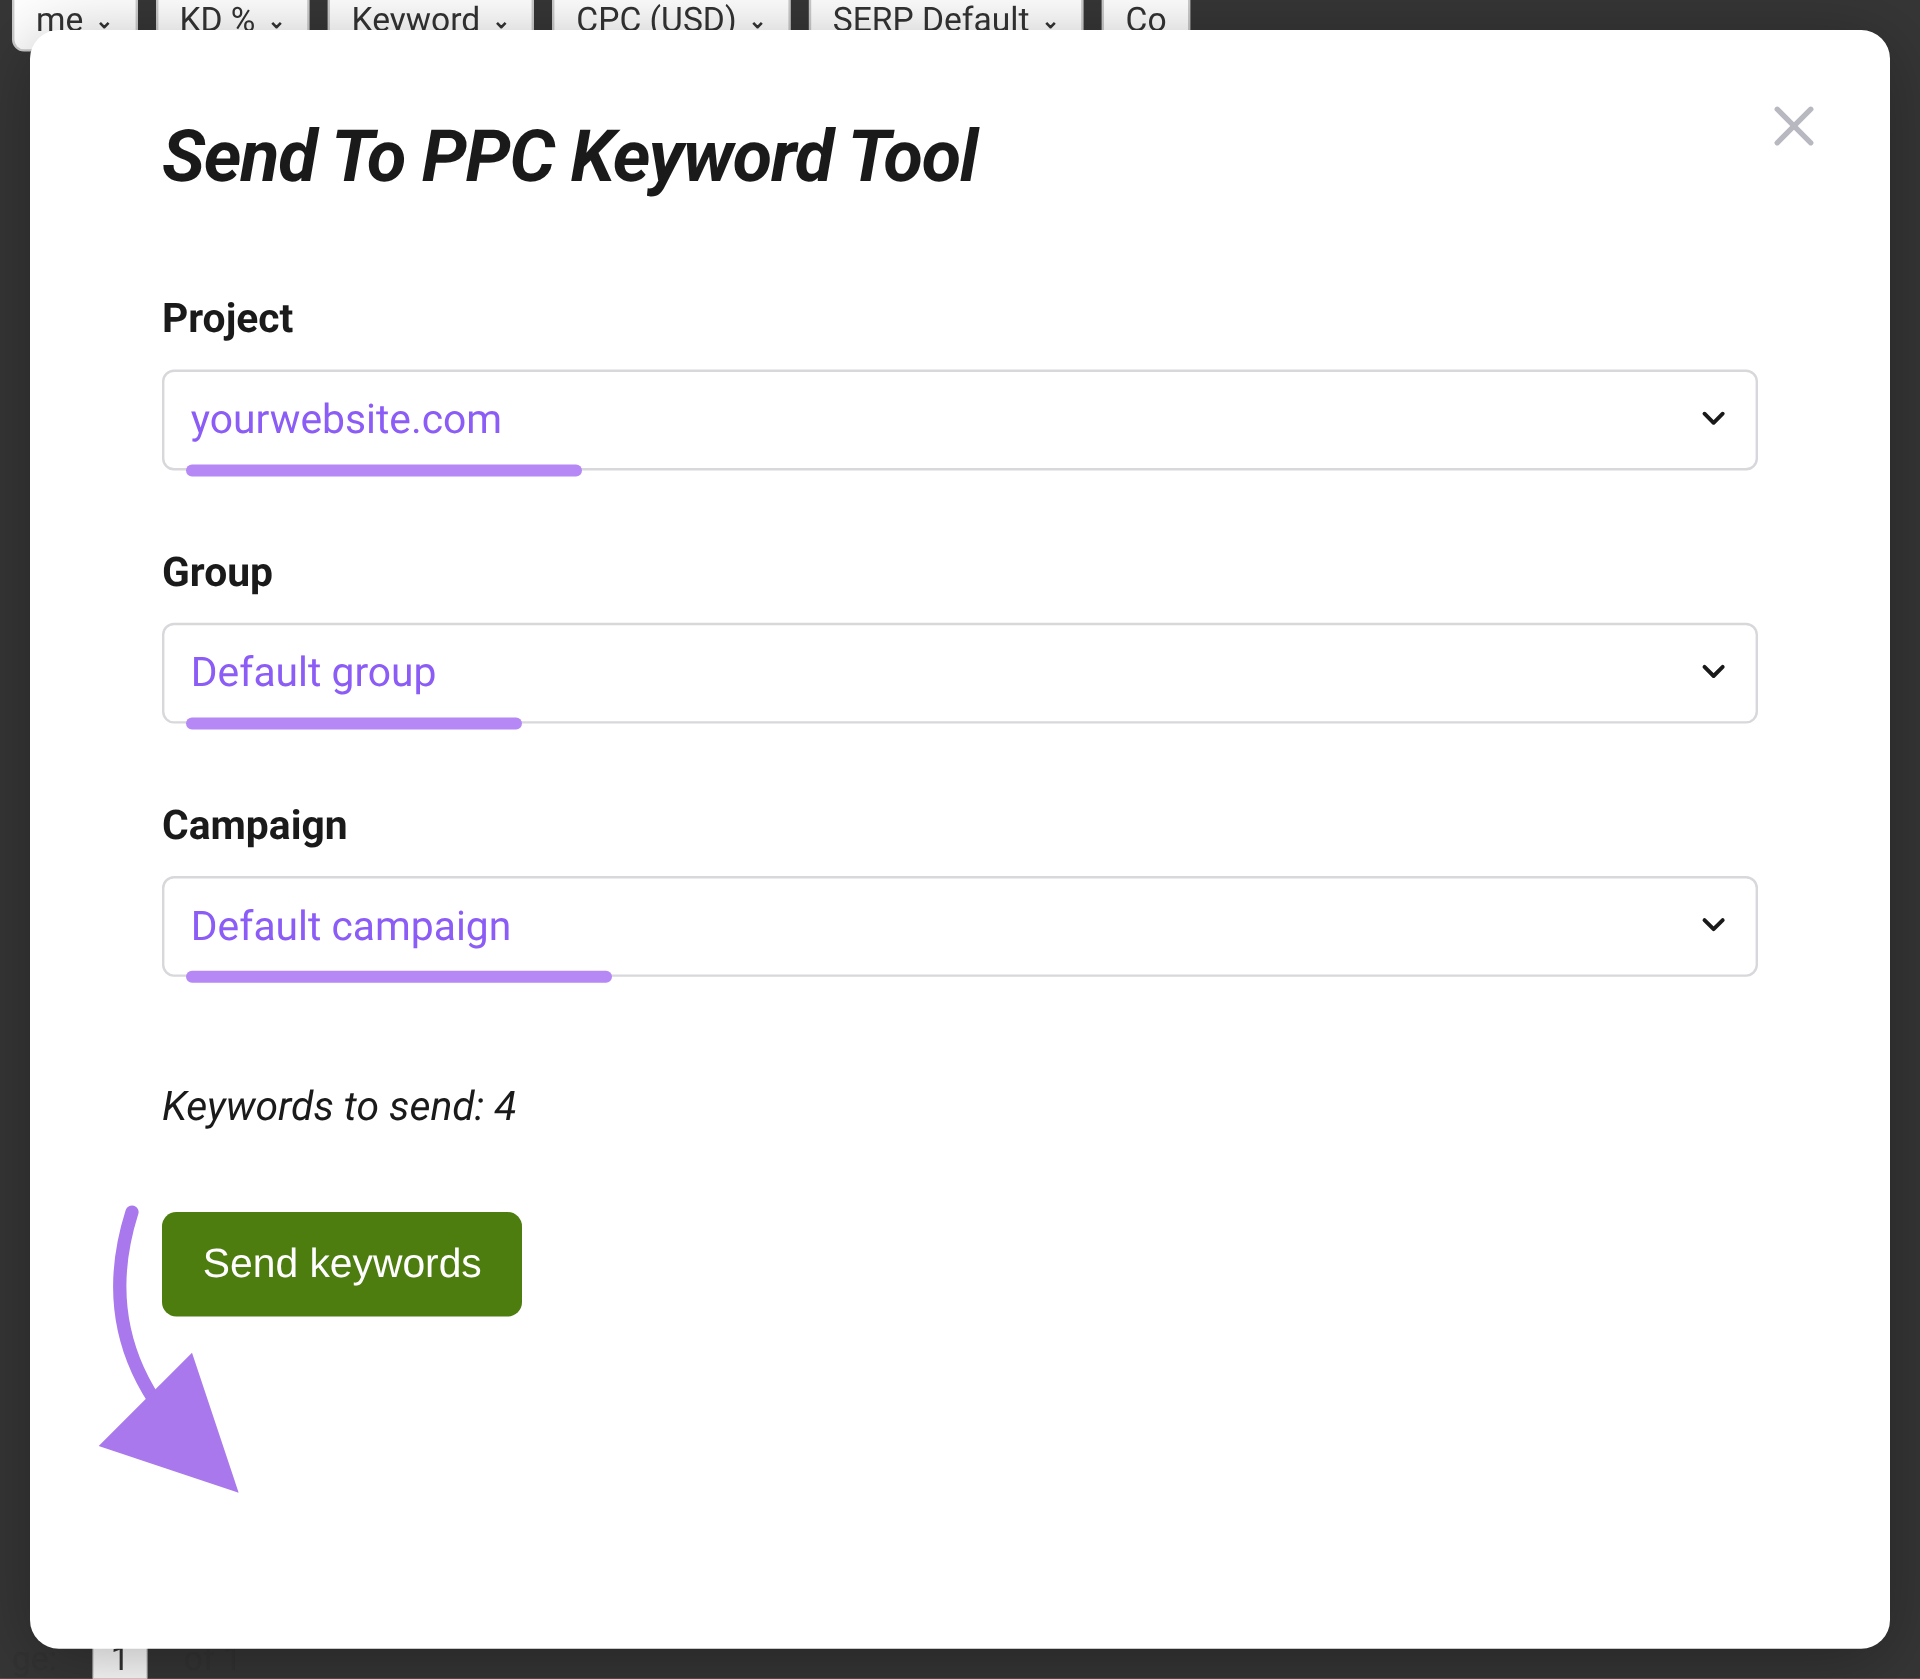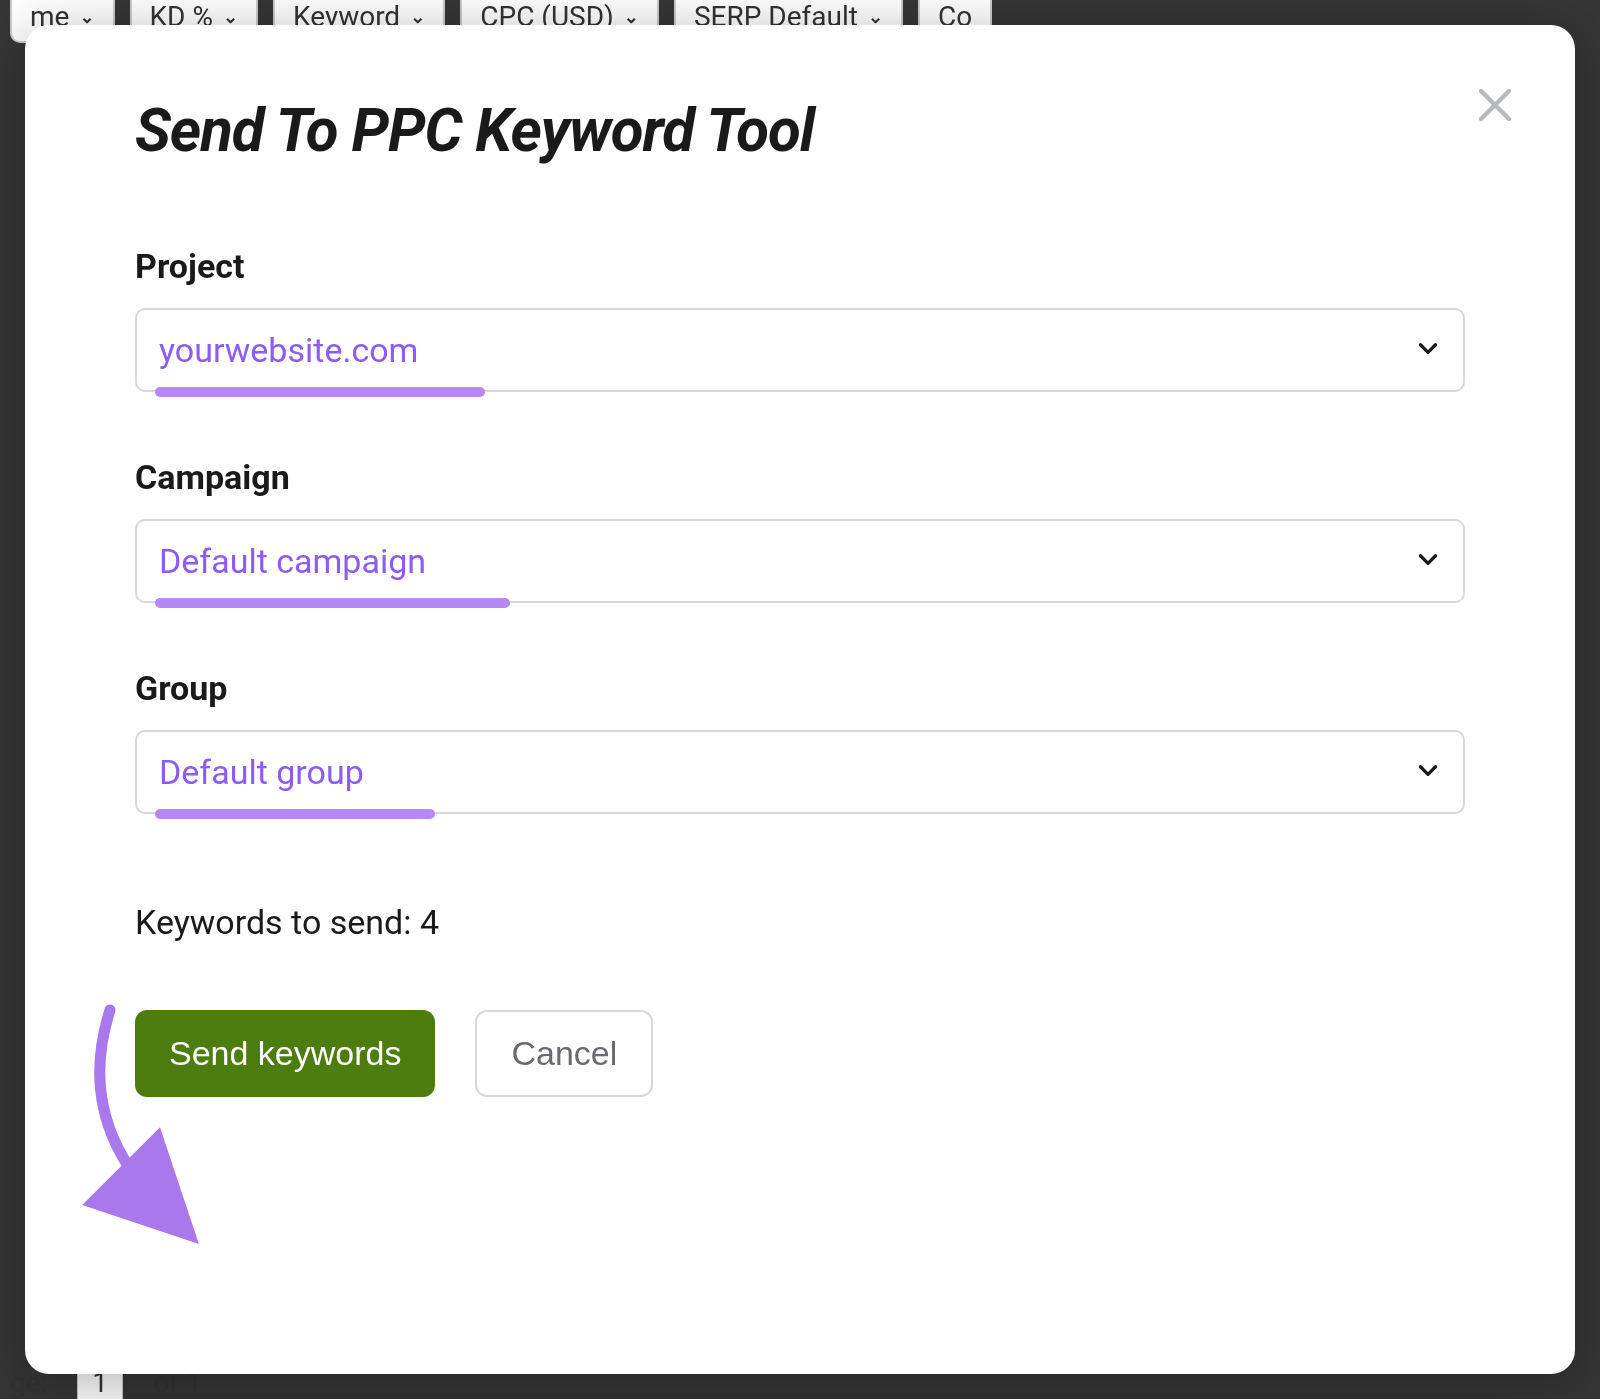--- a/index.html
+++ b/index.html
@@ -130,20 +130,21 @@
       background: #b688f5;
       border-radius: 5px;
       bottom: -5px;
       left: 20px;
     }
     .keywords-count {
       font-size: 34px;
       color: #1a1a1a;
       margin-top: 88px;
       margin-bottom: 68px;
+      font-style: italic;
     }
     .button-row {
       display: flex;
       gap: 40px;
       align-items: center;
     }
     .btn-primary {
       background: #4d7c0f;
       color: #fff;
       border: none;
@@ -236,56 +237,55 @@
       <span class="select-chevron">
         <svg viewBox="0 0 24 24" fill="none" stroke="#1a1a1a" stroke-width="3" stroke-linecap="round" stroke-linejoin="round">
           <polyline points="5 9 12 16 19 9"></polyline>
         </svg>
       </span>
       <div class="underline-highlight" style="width: 330px;"></div>
     </div>
   </div>
 
   <div class="form-group">
+    <label class="form-label">Group</label>
+    <div class="select-wrapper">
+      <div class="select-field">
+        <span>Default group</span>
+      </div>
+      <span class="select-chevron">
+        <svg viewBox="0 0 24 24" fill="none" stroke="#1a1a1a" stroke-width="3" stroke-linecap="round" stroke-linejoin="round">
+          <polyline points="5 9 12 16 19 9"></polyline>
+        </svg>
+      </span>
+      <div class="underline-highlight" style="width: 280px;"></div>
+    </div>
+  </div>
+
+  <div class="form-group">
     <label class="form-label">Campaign</label>
     <div class="select-wrapper">
       <div class="select-field">
         <span>Default campaign</span>
       </div>
       <span class="select-chevron">
         <svg viewBox="0 0 24 24" fill="none" stroke="#1a1a1a" stroke-width="3" stroke-linecap="round" stroke-linejoin="round">
           <polyline points="5 9 12 16 19 9"></polyline>
         </svg>
       </span>
       <div class="underline-highlight" style="width: 355px;"></div>
     </div>
   </div>
 
-  <div class="form-group">
-    <label class="form-label">Group</label>
-    <div class="select-wrapper">
-      <div class="select-field">
-        <span>Default group</span>
-      </div>
-      <span class="select-chevron">
-        <svg viewBox="0 0 24 24" fill="none" stroke="#1a1a1a" stroke-width="3" stroke-linecap="round" stroke-linejoin="round">
-          <polyline points="5 9 12 16 19 9"></polyline>
-        </svg>
-      </span>
-      <div class="underline-highlight" style="width: 280px;"></div>
-    </div>
-  </div>
-
   <div class="keywords-count">
     <span>Keywords to send: </span><span>4</span>
   </div>
 
   <div class="button-row">
     <button class="btn-primary">Send keywords</button>
-    <button class="btn-secondary">Cancel</button>
   </div>
 
   <svg class="arrow-annotation" width="140" height="260" viewBox="0 0 140 260">
     <defs>
       <marker id="arrowhead" markerWidth="12" markerHeight="12" refX="6" refY="6" orient="auto">
         <path d="M 1 1 L 11 6 L 1 11 Z" fill="#a878ec"></path>
       </marker>
     </defs>
     <path d="M 40 10 Q 5 120 90 205" stroke="#a878ec" stroke-width="11" fill="none" marker-end="url(#arrowhead)" stroke-linecap="round"></path>
   </svg>

